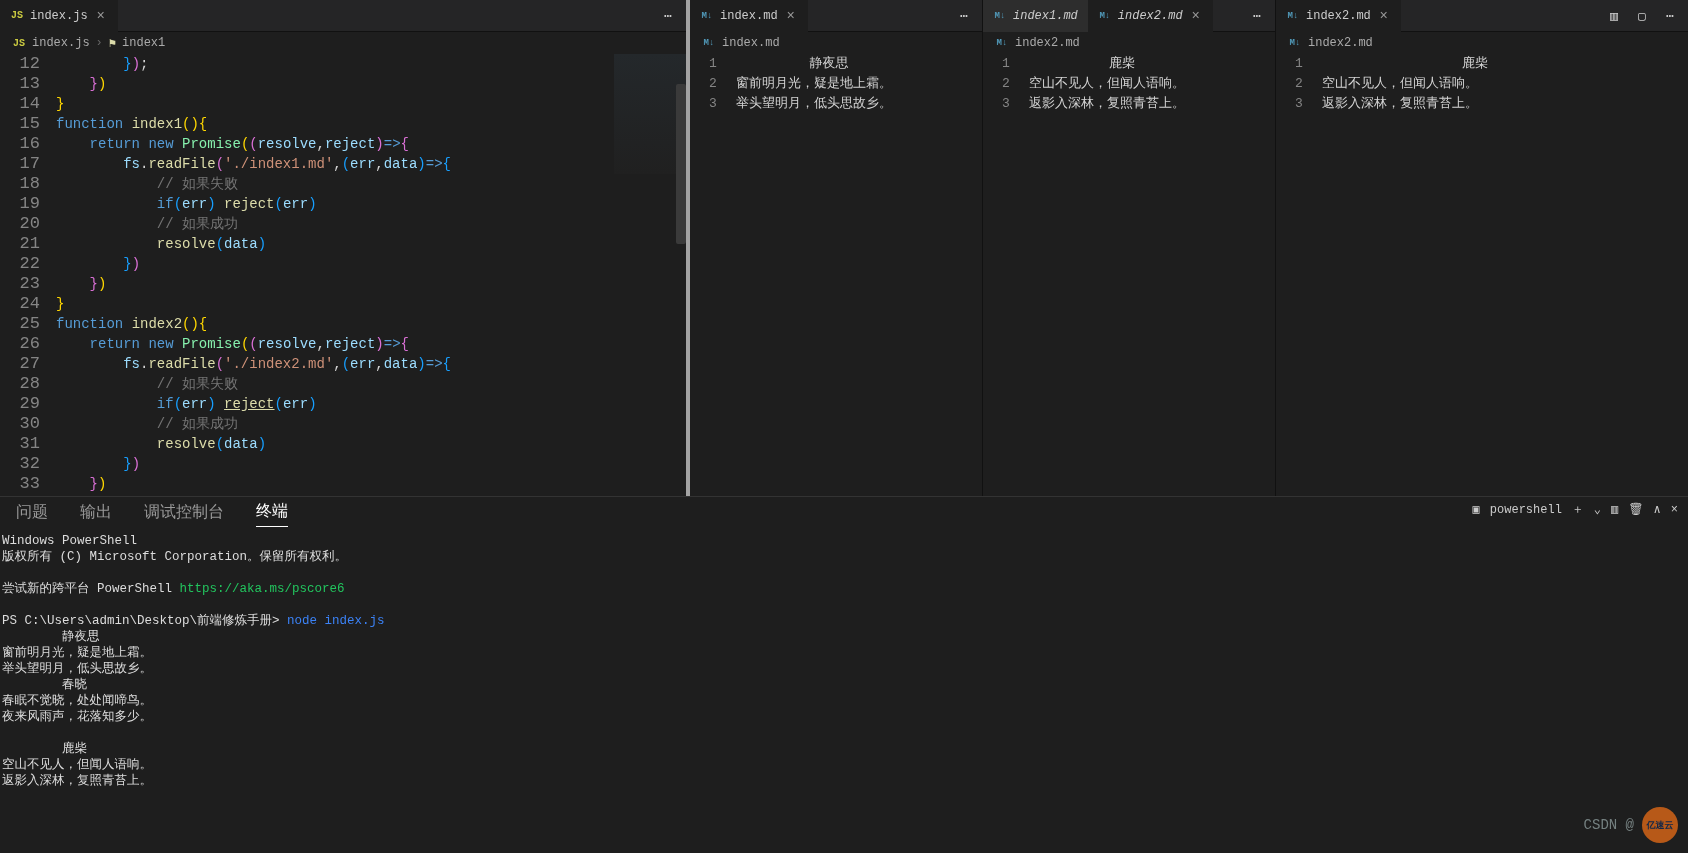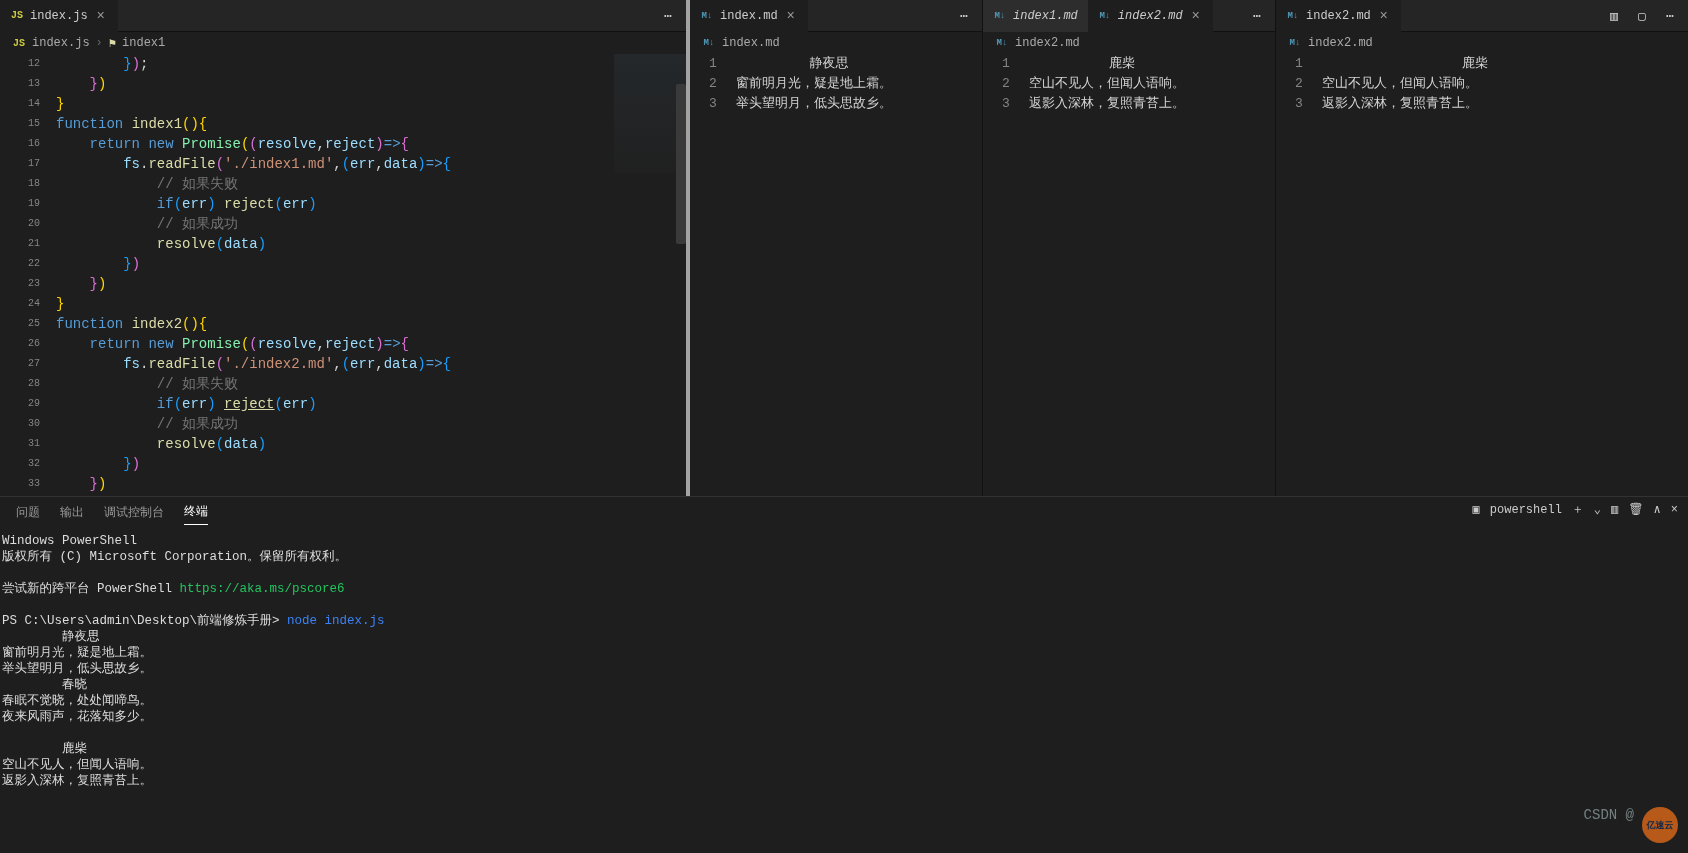--- a/index.html
+++ b/index.html
@@ -17,48 +17,48 @@
   .icon-js { color: #cbcb41; font-weight: bold; }
   .icon-md { color: #519aba; font-weight: bold; font-size: 9px; }
   .tab-label { font-size: 12px; color: #ccc; }
   .tab-close { width: 14px; height: 14px; display: flex; align-items: center; justify-content: center; color: #999; font-size: 14px; }
   .tab-actions { margin-left: auto; display: flex; gap: 8px; padding: 0 8px; }
   .icon-btn { width: 20px; height: 20px; display: flex; align-items: center; justify-content: center; color: #ccc; cursor: pointer; }
   .breadcrumb { height: 22px; display: flex; align-items: center; padding: 0 12px; gap: 6px; font-size: 12px; color: #aaa; background: #1e1e1e; }
   .bc-sep { color: #666; }
   .bc-sym { color: #c586c0; }
   .editor-body { flex: 1; display: flex; position: relative; overflow: hidden; }
-  .gutter { width: 56px; text-align: right; color: #858585; padding-right: 16px; line-height: 20px; font-size: 10px; user-select: none; }
+  .gutter { width: 56px; text-align: right; color: #858585; padding-right: 16px; line-height: 20px; font-size: 17px; user-select: none; }
   .code-col { flex: 1; line-height: 20px; font-size: 14px; white-space: pre; position: relative; }
   .minimap { position: absolute; right: 0; top: 0; width: 72px; height: 120px; background: linear-gradient(#2a3238 0%, #222 100%); opacity: 0.5; }
   .scrollbar-v { position: absolute; right: 0; top: 0; width: 10px; height: 140px; background: #3a3a3a; border-radius: 2px; }
   .ln { height: 20px; }
   .md-content { flex: 1; display: flex; }
   .md-gutter { width: 46px; text-align: center; color: #858585; line-height: 20px; padding-top: 0; }
   .md-text { flex: 1; line-height: 20px; color: #d4d4d4; text-align: left; }
   .md-text .l1 { text-align: center; padding-right: 60px; }
   .tok-kw { color: #569cd6; }
   .tok-fn { color: #dcdcaa; }
   .tok-cls { color: #86efac; }
   .tok-str { color: #ce9178; }
   .tok-var { color: #9cdcfe; }
   .tok-cmt { color: #737373; }
   .tok-brace1 { color: #ffd700; }
   .tok-brace2 { color: #da70d6; }
   .tok-brace3 { color: #179fff; }
   .underline { text-decoration: underline; }
   .panel { flex: 1; background: #1e1e1e; border-top: 1px solid #333; display: flex; flex-direction: column; position: relative; }
-  .panel-tabs { display: flex; align-items: center; height: 30px; padding: 0 16px; gap: 20px; font-size: 12px; color: #999; }
+  .panel-tabs { display: flex; align-items: flex-end; height: 30px; padding: 0 16px; gap: 32px; font-size: 16px; color: #999; }
   .ptab { cursor: pointer; padding: 4px 0; }
   .ptab.active { color: #fff; border-bottom: 1px solid #fff; }
   .panel-right { position: absolute; right: 10px; top: 4px; display: flex; align-items: center; gap: 10px; color: #ccc; font-size: 12px; }
   .term-body { padding: 6px 2px; line-height: 16px; font-size: 12.5px; white-space: pre-wrap; color: #ddd; overflow: auto; }
   .term-link { color: #22c55e; }
   .term-cmd { color: #3b82f6; }
-  .watermark { position: absolute; right: 10px; bottom: 10px; display: flex; align-items: flex-start; gap: 8px; color: #9aa; font-size: 14px; opacity: 0.7; }
+  .watermark { position: absolute; right: 10px; bottom: 10px; display: flex; align-items: center; gap: 8px; color: #9aa; font-size: 14px; opacity: 0.7; }
   .logo-circle { width: 36px; height: 36px; border-radius: 50%; background: #f97316; display: flex; align-items: center; justify-content: center; color: #0a2b5c; font-size: 9px; font-weight: bold; flex-direction: column; }
 </style>
 </head>
 <body>
 
 <div class="editors">
 
   <div class="col-main">
     <div class="tabbar">
       <div class="tab active">

